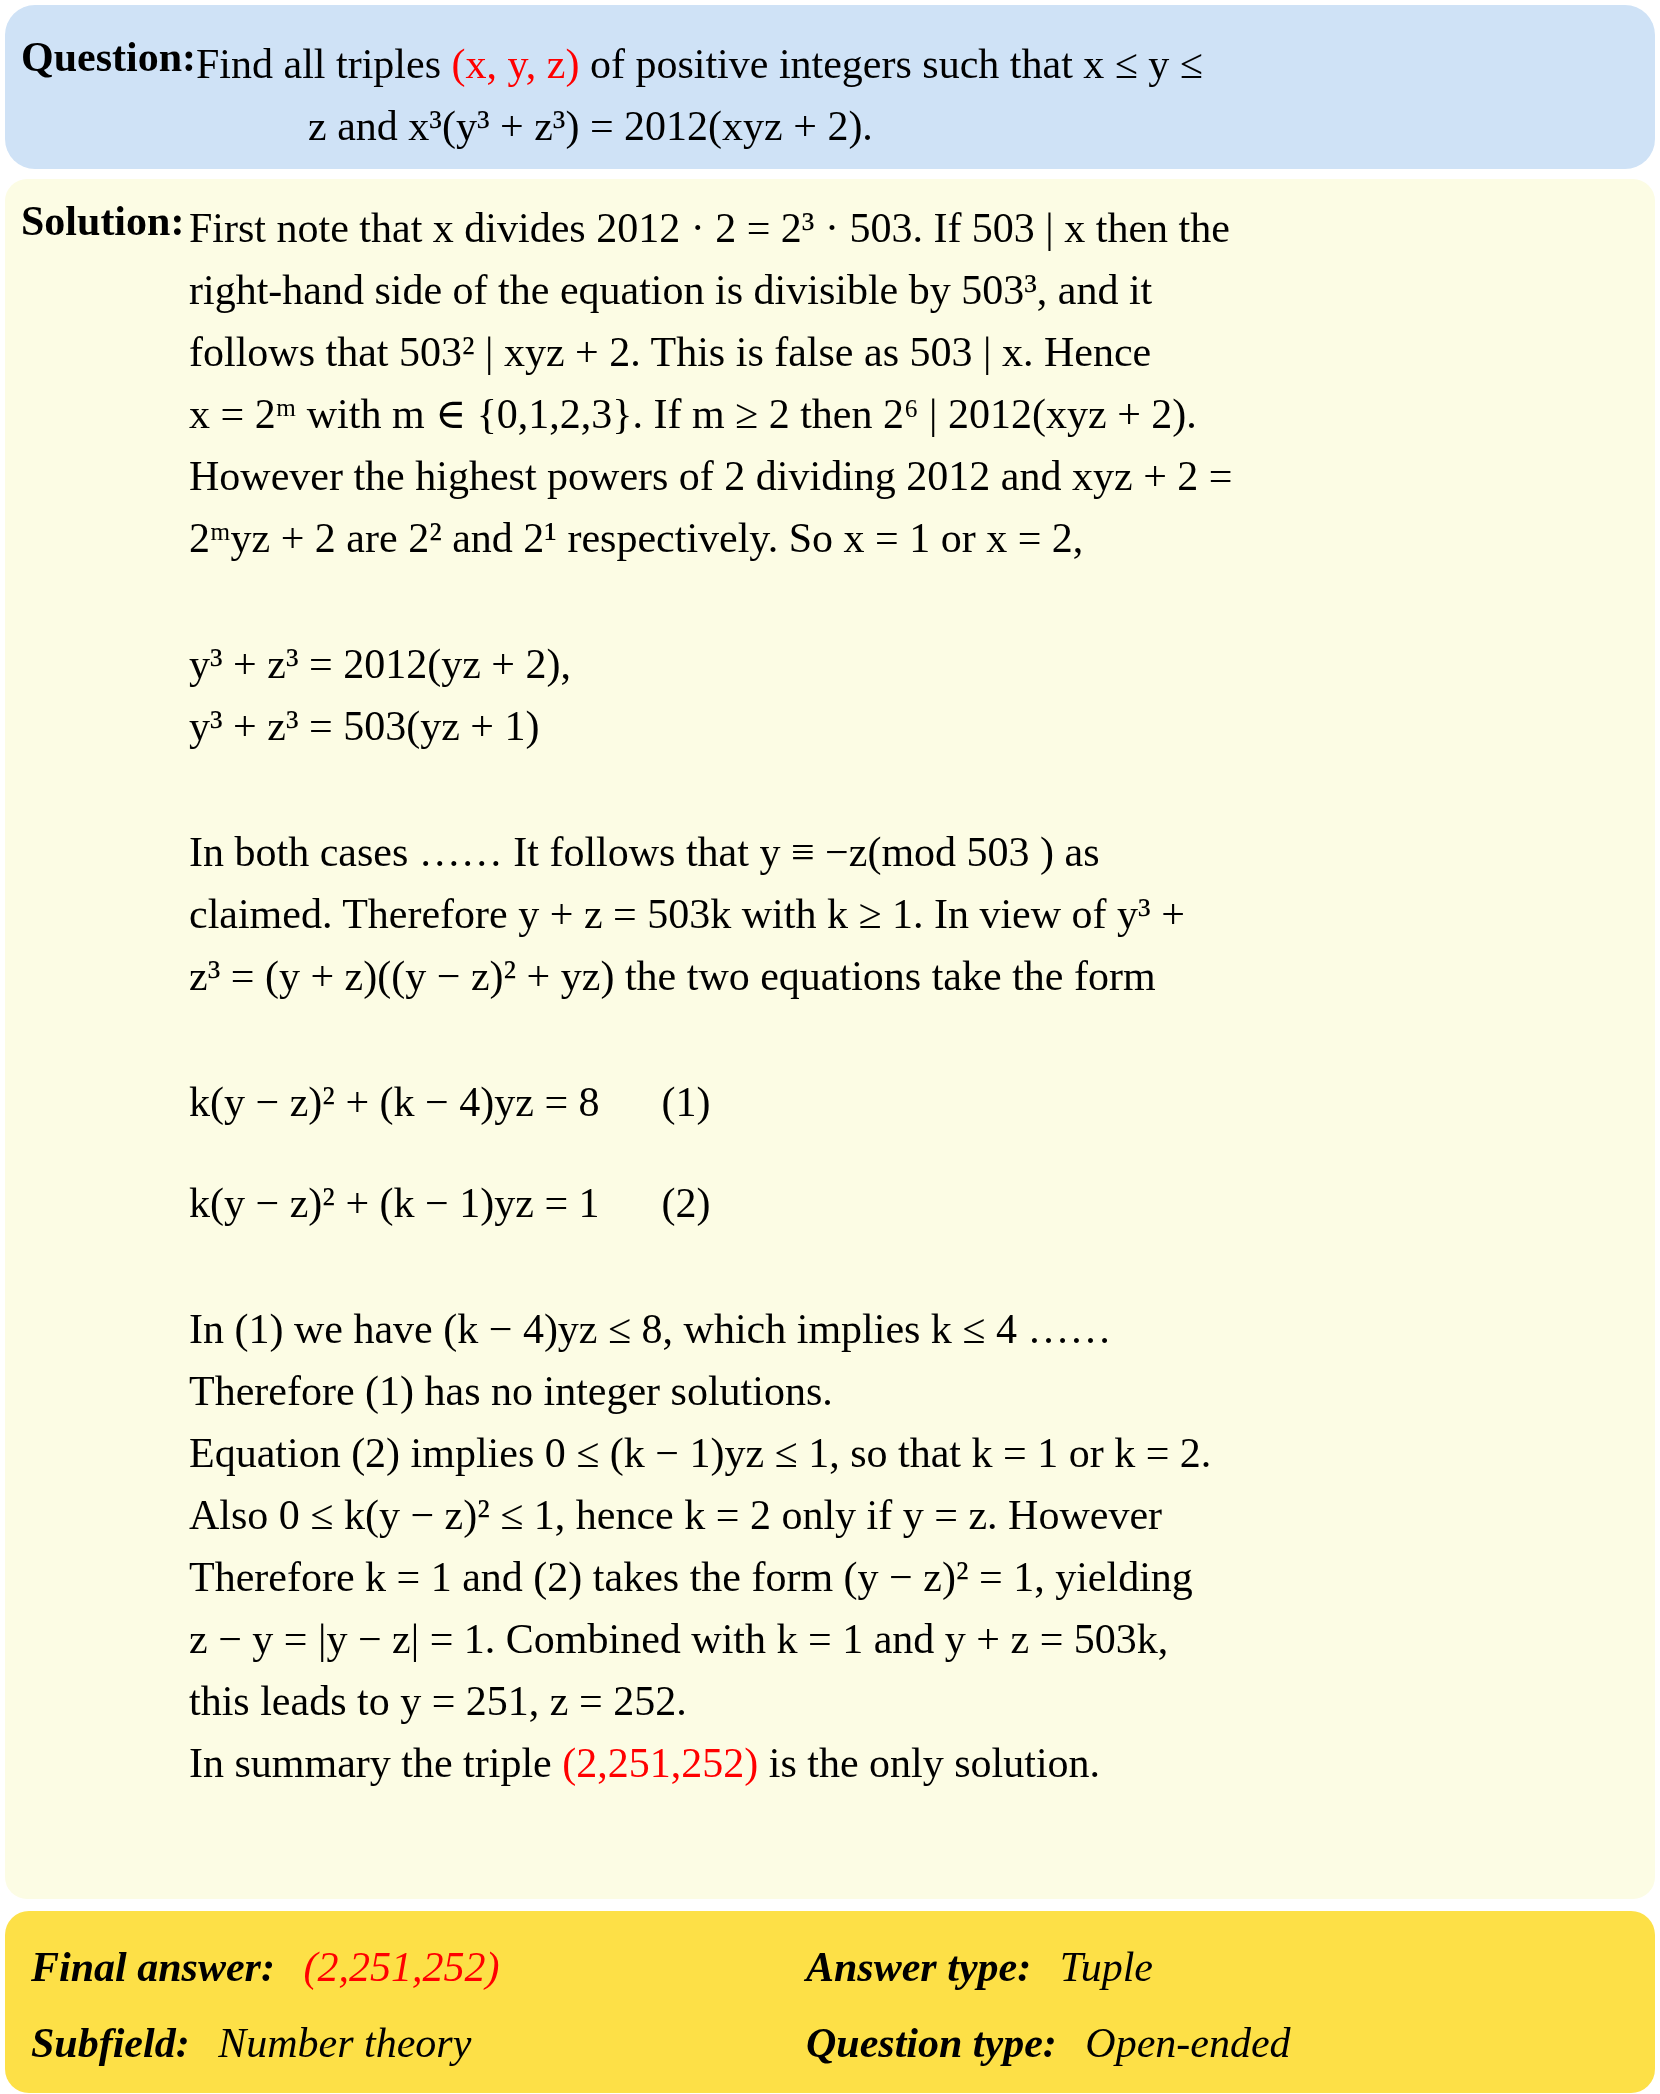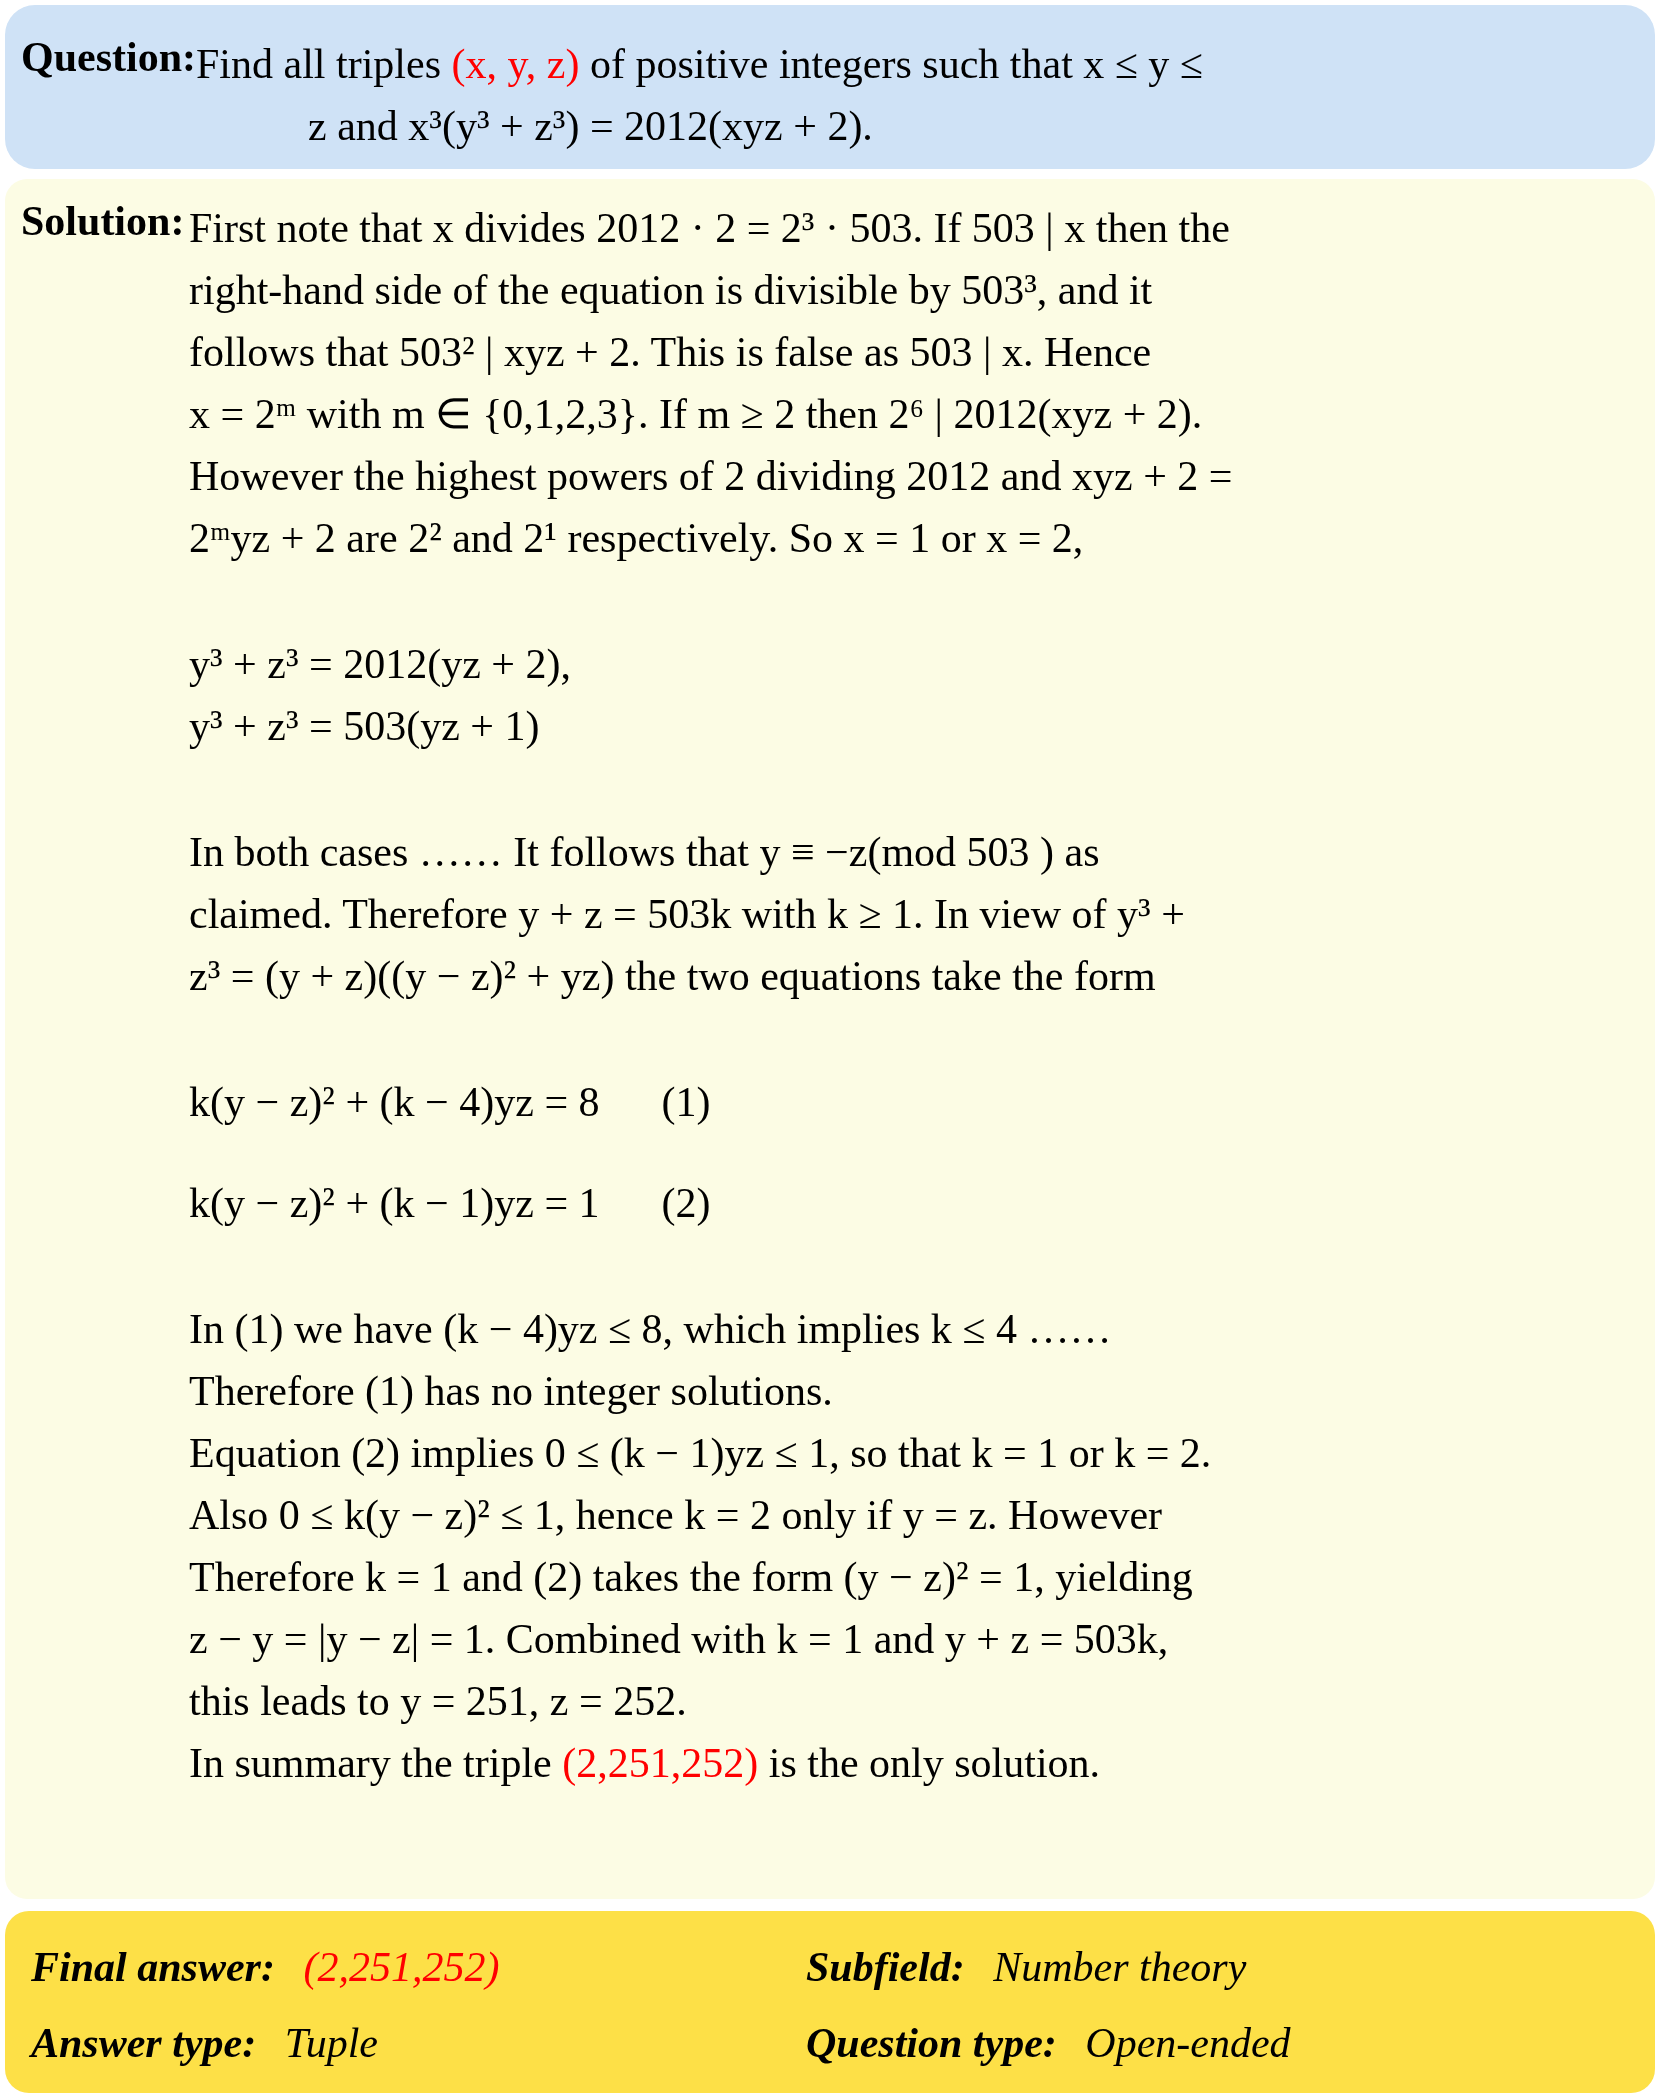--- a/index.html
+++ b/index.html
@@ -36,21 +36,21 @@
     min-height: 175px;
     font-style: italic;
   }
   .row { display: flex; align-items: flex-start; }
   .label {
     font-weight: 700;
     flex: 0 0 168px;
     white-space: nowrap;
   }
   .q-label { flex: 0 0 158px; }
-  .text-col { flex: 1 1 auto; font-family: Liberation Serif, serif; }
+  .text-col { flex: 1 1 auto; }
   .line { line-height: 62px; white-space: nowrap; }
   .q-line2 { margin-left: 112px; }
   .display-block { margin: 64px 0; text-align: left; }
   .display-block .line { white-space: nowrap; }
   .eqrow { line-height: 62px; margin-top: 39px; }
   .eqnum { display: inline-block; margin-left: 62px; }
   .red { color: #ff0000; }
   .footer-grid {
     display: grid;
     grid-template-columns: 775px auto;
@@ -123,26 +123,26 @@
     </div>
   </section>
 
   <section class="box footer-box">
     <div class="footer-grid">
       <div class="meta-item">
         <span class="meta-label">Final answer:</span>
         <span class="meta-value red">(2,251,252)</span>
       </div>
       <div class="meta-item">
+        <span class="meta-label">Answer type:</span>
+        <span class="meta-value">Tuple</span>
+      </div>
+      <div class="meta-item">
         <span class="meta-label">Subfield:</span>
         <span class="meta-value">Number theory</span>
-      </div>
-      <div class="meta-item">
-        <span class="meta-label">Answer type:</span>
-        <span class="meta-value">Tuple</span>
       </div>
       <div class="meta-item">
         <span class="meta-label">Question type:</span>
         <span class="meta-value">Open-ended</span>
       </div>
     </div>
   </section>
 
 </div>
 

